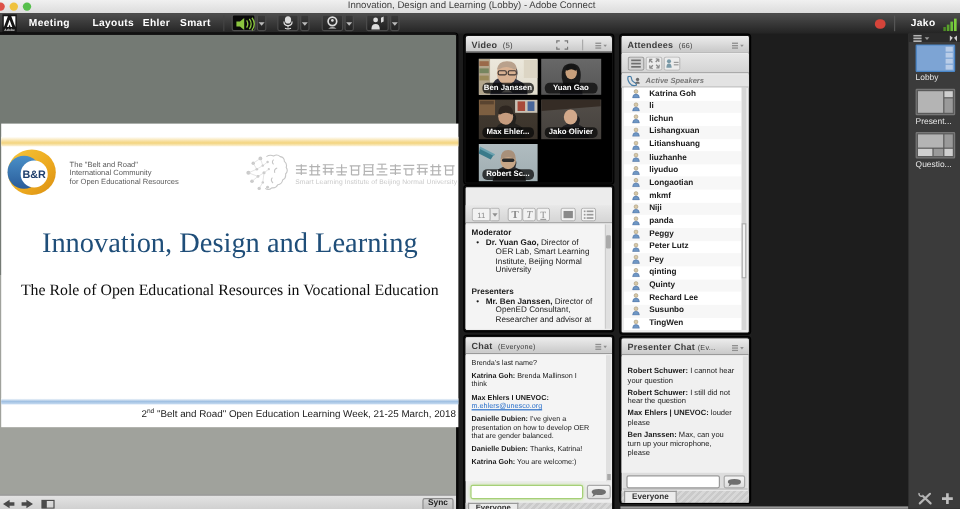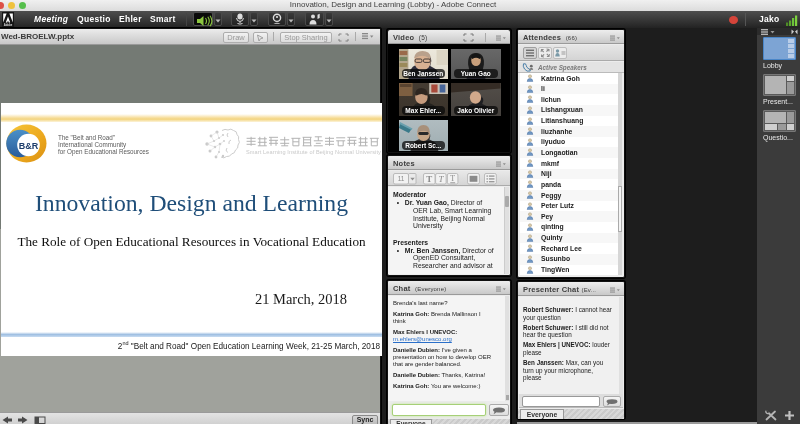--- a/index.html
+++ b/index.html
@@ -47,22 +47,22 @@
 
 <div id="menubar">
   <div style="position:absolute;left:2px;top:1px;width:12px;height:15px;background:#161616;">
     <svg width="12" height="15" viewBox="0 0 12 15">
       <path d="M1.2 1.5 H4.6 L1.2 10.5 Z" fill="#fff"></path>
       <path d="M10.8 1.5 H7.4 L10.8 10.5 Z" fill="#fff"></path>
       <path d="M6 4.5 L8.2 10.5 H6.8 L6 8.4 L5.2 10.5 H3.8 Z" fill="#fff"></path>
       <text x="6" y="14" font-size="2.8" fill="#ddd" text-anchor="middle" font-weight="bold">Adobe</text>
     </svg>
   </div>
-  <div class="menu" style="left:34px;font-style:italic;">Meeting</div>
-  <div class="menu" style="left:77px;">Questio</div>
+  <div class="menu" style="left:24px;">Meeting</div>
+  <div class="menu" style="left:77px;">Layouts</div>
   <div class="menu" style="left:119px;">Ehler</div>
   <div class="menu" style="left:150px;">Smart</div>
   <div style="position:absolute;left:186px;top:2px;width:1px;height:13px;background:#444;"></div>
 
   <div class="icobtn" style="left:192.5px; width:20px; background:#0a0a0a; border:1px solid #4e4e4e;">
     <svg width="18" height="12" viewBox="0 0 18 12" style="margin:0px 0 0 1px;">
       <path d="M2 4 h3 l3.5 -3 v10 l-3.5 -3 h-3 z" fill="#8bc53f"></path>
       <path d="M10.5 3 q2 3 0 6 M12.8 1.8 q3 4.2 0 8.4 M15 0.8 q3.8 5.2 0 10.4" stroke="#8bc53f" stroke-width="1.1" fill="none"></path>
     </svg>
   </div>
@@ -116,43 +116,20 @@
   <div class="menu" style="left:759px;">Jako</div>
   <svg style="position:absolute; left:786px; top:3px;" width="14" height="12" viewBox="0 0 14 12">
     <rect x="0" y="8.5" width="2.2" height="3.5" fill="#4e8c26"></rect>
     <rect x="3" y="6.5" width="2.2" height="5.5" fill="#5aa42c"></rect>
     <rect x="6" y="4" width="2.2" height="8" fill="#6dc33a"></rect>
     <rect x="9" y="1.5" width="2.2" height="10.5" fill="#7ed13e"></rect>
   </svg>
 </div>
 
 <div class="pod" id="share">
-  <div id="sharebar">
-    <div style="position:absolute;left:2px;top:3px;font-size:8px;font-weight:bold;color:#3a3a3a;">Wed-BROELW.pptx</div>
-    <div class="sbtn" style="left:224px; width:26px; color:#999;">Draw</div>
-    <div class="sbtn" style="left:254px; width:15px;">
-      <svg width="9" height="8" viewBox="0 0 9 8" style="margin-top:1px;">
-          <path d="M1.5 1 L7 4 L4.5 4.7 L3 7 Z" fill="none" stroke="#999" stroke-width="0.9"></path>
-        </svg>
-    </div>
-    <div style="position:absolute; left:274px; top:3px; width:1px; height:9px; background:#aaa;"></div>
-    <div class="sbtn" style="left:281px; width:52px; color:#999;">Stop Sharing</div>
-    <svg style="position:absolute; left:339px; top:3.5px;" width="11" height="9" viewBox="0 0 11 9">
-      <g stroke="#808080" stroke-width="1" fill="none">
-        <path d="M1 3 v-2 h2.5 M7.5 1 h2.5 v2 M10 6 v2 h-2.5 M3.5 8 h-1 -1.5 v-2"></path>
-      </g>
-    </svg>
-    <div style="position:absolute; left:356px; top:3px; width:1px; height:9px; background:#aaa;"></div>
-    <svg style="position:absolute; left:363px; top:4px;" width="12" height="7" viewBox="0 0 12 7">
-      <rect x="0" y="0" width="6" height="1.3" fill="#888"></rect>
-        <rect x="0" y="2.4" width="6" height="1.3" fill="#888"></rect>
-        <rect x="0" y="4.8" width="6" height="1.3" fill="#888"></rect>
-      <path d="M8 2.5 h3.4 l-1.7 2.3 z" fill="#888"></path>
-    </svg>
-  </div>
 
   <div id="slide">
 
     <div style="position:absolute; left:0; top:11px; width:100%; height:8px; background:linear-gradient(#fff, #f7dfa0 45%, #f3d47e 65%, #fcf4dc);"></div>
 
     <svg style="position:absolute; left:5px; top:21px;" width="41" height="39" viewBox="0 0 41 39">
       <defs>
         <linearGradient id="gold" x1="0" y1="0" x2="1" y2="1">
           <stop offset="0" stop-color="#f6c63a"></stop>
             <stop offset="0.6" stop-color="#eca81e"></stop>
@@ -257,21 +234,20 @@
           <path d="M125.3 5.8 L131.3 5.8"></path>
           <path d="M125.3 9.8 L131.3 9.8"></path>
         </g>
       </svg>
     <div style="position:absolute; left:245px; top:45.5px; font-size:5.6px; color:#c9c9c9; white-space:nowrap; letter-spacing:0.1px;">Smart  Learning  Institute  of  Beijing  Normal  University</div>
 
     <div class="serif" style="position:absolute; left:0; top:130.5px; width:381px; text-align:center; font-size:13.2px; color:#0d0d0d;">The Role of Open Educational Resources in Vocational Education</div>
 
     <div class="serif" style="position:absolute; left:0; top:87px; width:381px; text-align:center; font-size:23.7px; color:#1f4e79;">Innovation, Design and Learning</div>
 
-    <div class="serif" style="position:absolute; left:220px; top:187.5px; width:160px; text-align:center; font-size:14.5px; color:#1a1a1a;">21 March, 2018</div>
 
     <div style="position:absolute; left:0; top:229px; width:100%; height:5px; background:linear-gradient(#fff,#a0c0e2 50%, #c8dcf2);"></div>
 
     <div style="position:absolute; right:2px; top:236.5px; font-size:8.2px; color:#1a1a1a;">2<span style="font-size:5.5px; vertical-align:super;">nd</span> "Belt and Road" Open Education Learning Week, 21-25 March, 2018</div>
   </div>
 
   <div id="ctrlbar">
     <svg style="position:absolute; left:3px; top:3px;" width="45" height="8" viewBox="0 0 45 8">
       <path d="M6 0.5 v2 h4 v3 h-4 v2 L0.5 4 Z" fill="#4a4a4a"></path>
       <path d="M20 0.5 v2 h-4 v3 h4 v2 L25.5 4 Z" fill="#4a4a4a"></path>
@@ -338,29 +314,20 @@
         <path d="M1 3 l11 6 l-2.5 4 l-9.5 -5 z" fill="#3a7a8a"></path>
         <path d="M1 2 l12 6.5 l-1 1.5 l-11.5 -6 z" fill="#6aa0ae"></path>
         <path d="M11 31 q2 -10 7.5 -11.5 l3 -1.5 q-2.5 -6 3 -6.5 q6 -0.5 5.5 5 l-0.8 3 l4 2 q4.5 2.5 4.5 9.5 z" fill="#2c2c2e"></path>
         <ellipse cx="23.5" cy="14" rx="6.2" ry="7" fill="#c7a687"></ellipse>
         <path d="M17.5 12.5 q0 -7.5 6 -7.5 q6 0 6 7.5 l-1.5 -0.5 q-4.5 -2.5 -9 0 z" fill="#a8907a"></path>
         <rect x="18.5" y="12" width="10" height="3" rx="1.4" fill="#2a2a2a"></rect>
       </svg><div class="vname">Robert Sc...</div></div>
 </div>
 
 <div class="pod" id="notes" style="left:387px; top:155px; width:124px; height:121px;">
-  <div class="podtitle">
-      <span class="t">Notes</span>
-    <svg class="podmenu" width="10" height="6" viewBox="0 0 10 6">
-      <rect x="0" y="0.5" width="5" height="1.1" fill="#8f8f8f"></rect>
-        <rect x="0" y="2.5" width="5" height="1.1" fill="#8f8f8f"></rect>
-        <rect x="0" y="4.5" width="5" height="1.1" fill="#8f8f8f"></rect>
-      <path d="M6.8 2.2 h3 l-1.5 2 z" fill="#8f8f8f"></path>
-    </svg>
-  </div>
 
   <div style="position:absolute; left:0; top:15px; right:0; height:15px; background:linear-gradient(#e8e8e8,#d5d5d5); border-bottom:1px solid #aaa;">
     <svg width="112" height="12" viewBox="0 0 112 12" style="position:absolute;left:5px;top:1.5px;">
       <rect x="0.5" y="0.5" width="15" height="10.5" rx="1.5" fill="#f2f2f2" stroke="#aeaeae" stroke-width="0.8"></rect>
       <text x="8" y="8.4" font-size="6.5" fill="#8a8a8a" text-anchor="middle" font-family="Liberation Sans">11</text>
       <rect x="15.5" y="0.5" width="7.5" height="10.5" rx="1" fill="#eaeaea" stroke="#aeaeae" stroke-width="0.8"></rect>
       <path d="M17.3 4.8 h4.4 l-2.2 2.8 z" fill="#8f8f8f"></path>
       <rect x="30.5" y="0.5" width="11.5" height="10.5" rx="1.5" fill="#f2f2f2" stroke="#aeaeae" stroke-width="0.8"></rect>
       <text x="36.2" y="9" font-size="9" font-weight="bold" fill="#8a8a8a" text-anchor="middle" font-family="Liberation Serif">T</text>
       <rect x="42.6" y="0.5" width="10.5" height="10.5" rx="1.5" fill="#f2f2f2" stroke="#aeaeae" stroke-width="0.8"></rect>

